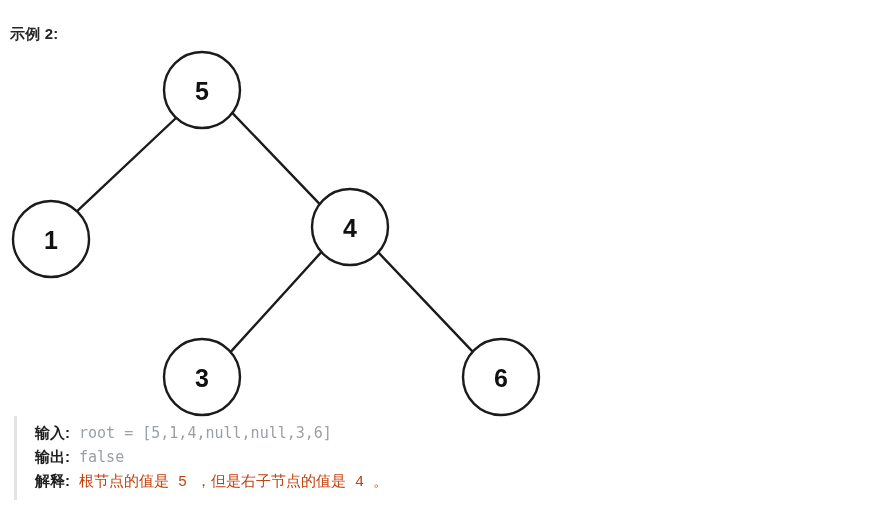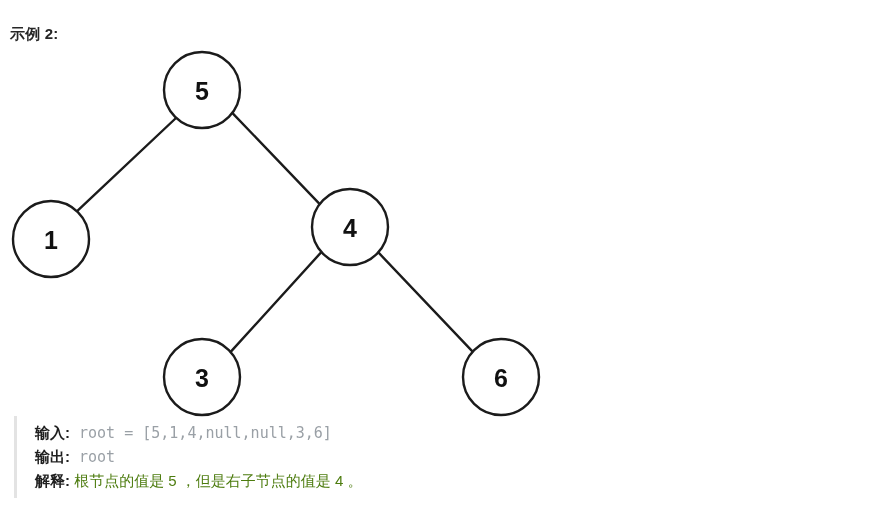--- a/index.html
+++ b/index.html
@@ -79,22 +79,22 @@
   }
   .example-line .line-label {
     font-family: "Liberation Sans", "DejaVu Sans", sans-serif;
     font-weight: bold;
     color: #1f1f1f;
   }
   .example-line .line-value {
     color: #9aa0a6;
   }
   .example-line.desc .line-value {
-    font-family: Liberation Sans, sans-serif;
-    color: #4d7c0f;
+    font-family: Liberation Mono, monospace;
+    color: #c2410c;
   }
 </style>
 </head>
 <body>
 
 <div class="example-heading">示例 2:</div>
 
 <div class="tree-figure">
   <svg class="tree-svg" width="600" height="390" viewBox="0 0 600 390" xmlns="http://www.w3.org/2000/svg">
 
@@ -126,16 +126,16 @@
     <g>
       <circle class="node-circle" cx="501" cy="347" r="38"></circle>
       <text class="node-label" x="501" y="348">6</text>
     </g>
   </svg>
 </div>
 
 <div class="example-block">
   <div class="example-line"><span class="line-label">输入:</span><span class="line-value"> root = [5,1,4,null,null,3,6]</span></div>
 
-  <div class="example-line"><span class="line-label">输出:</span><span class="line-value"> root</span></div>
+  <div class="example-line"><span class="line-label">输出:</span><span class="line-value"> false</span></div>
 
   <div class="example-line desc"><span class="line-label">解释:</span><span class="line-value"> 根节点的值是 5 ，但是右子节点的值是 4 。</span></div>
 </div>
 
 </body></html>

